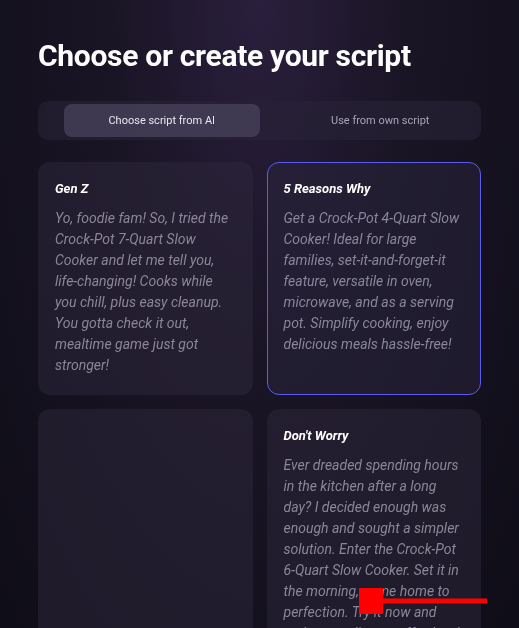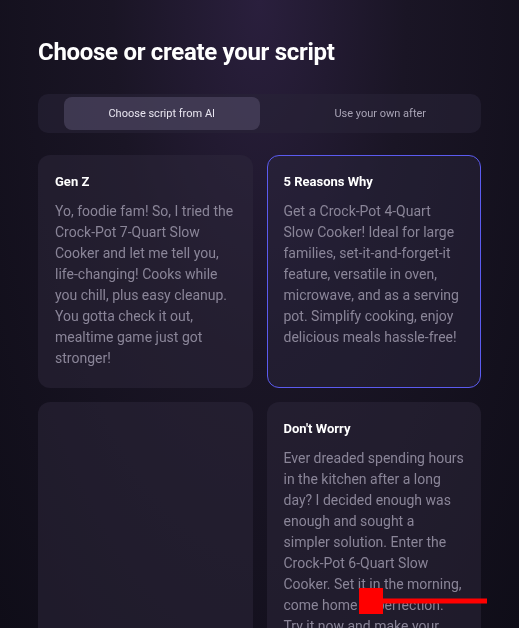--- a/index.html
+++ b/index.html
@@ -11,21 +11,21 @@
       width: 519px;
       height: 628px;
       background: radial-gradient(ellipse at top center, #2a1f3d 0%, #1a1525 40%, #0f0d18 100%);
       font-family: -apple-system, BlinkMacSystemFont, 'Segoe UI', Roboto, sans-serif;
       color: #ffffff;
       padding: 38px 38px 20px 38px;
       position: relative;
       overflow: hidden;
     }
     .page-title {
-      font-size: 24px;
+      font-size: 30px;
       font-weight: 700;
       color: #ffffff;
       margin-bottom: 28px;
       letter-spacing: -0.3px;
     }
     .tabs {
       display: flex;
       background: rgba(40, 35, 55, 0.6);
       border-radius: 10px;
       padding: 3px;
@@ -51,20 +51,21 @@
       gap: 14px;
       margin-bottom: 24px;
     }
     .card {
       background: rgba(45, 40, 60, 0.5);
       border-radius: 12px;
       padding: 18px 16px;
       min-height: 175px;
       cursor: pointer;
       border: 1px solid transparent;
+      font-style: italic;
     }
     .card.selected {
       border: 1.5px solid #5b5bf0;
       background: rgba(45, 40, 65, 0.45);
     }
     .card-title {
       font-size: 13px;
       font-weight: 700;
       color: #ffffff;
       margin-bottom: 12px;
@@ -121,21 +122,21 @@
       pointer-events: none;
     }
   </style>
 </head>
 <body>
 
 <h1 class="page-title">Choose or create your script</h1>
 
 <div class="tabs">
   <div class="tab active">Choose script from AI</div>
-  <div class="tab">Use your own after</div>
+  <div class="tab">Use from own script</div>
 </div>
 
 <div class="cards">
   <div class="card">
     <div class="card-title">Gen Z</div>
     <div class="card-body">Yo, foodie fam! So, I tried the Crock-Pot 7-Quart Slow Cooker and let me tell you, life-changing! Cooks while you chill, plus easy cleanup. You gotta check it out, mealtime game just got stronger!</div>
   </div>
   <div class="card selected">
     <div class="card-title">5 Reasons Why</div>
     <div class="card-body">Get a Crock-Pot 4-Quart Slow Cooker! Ideal for large families, set-it-and-forget-it feature, versatile in oven, microwave, and as a serving pot. Simplify cooking, enjoy delicious meals hassle-free!</div>

